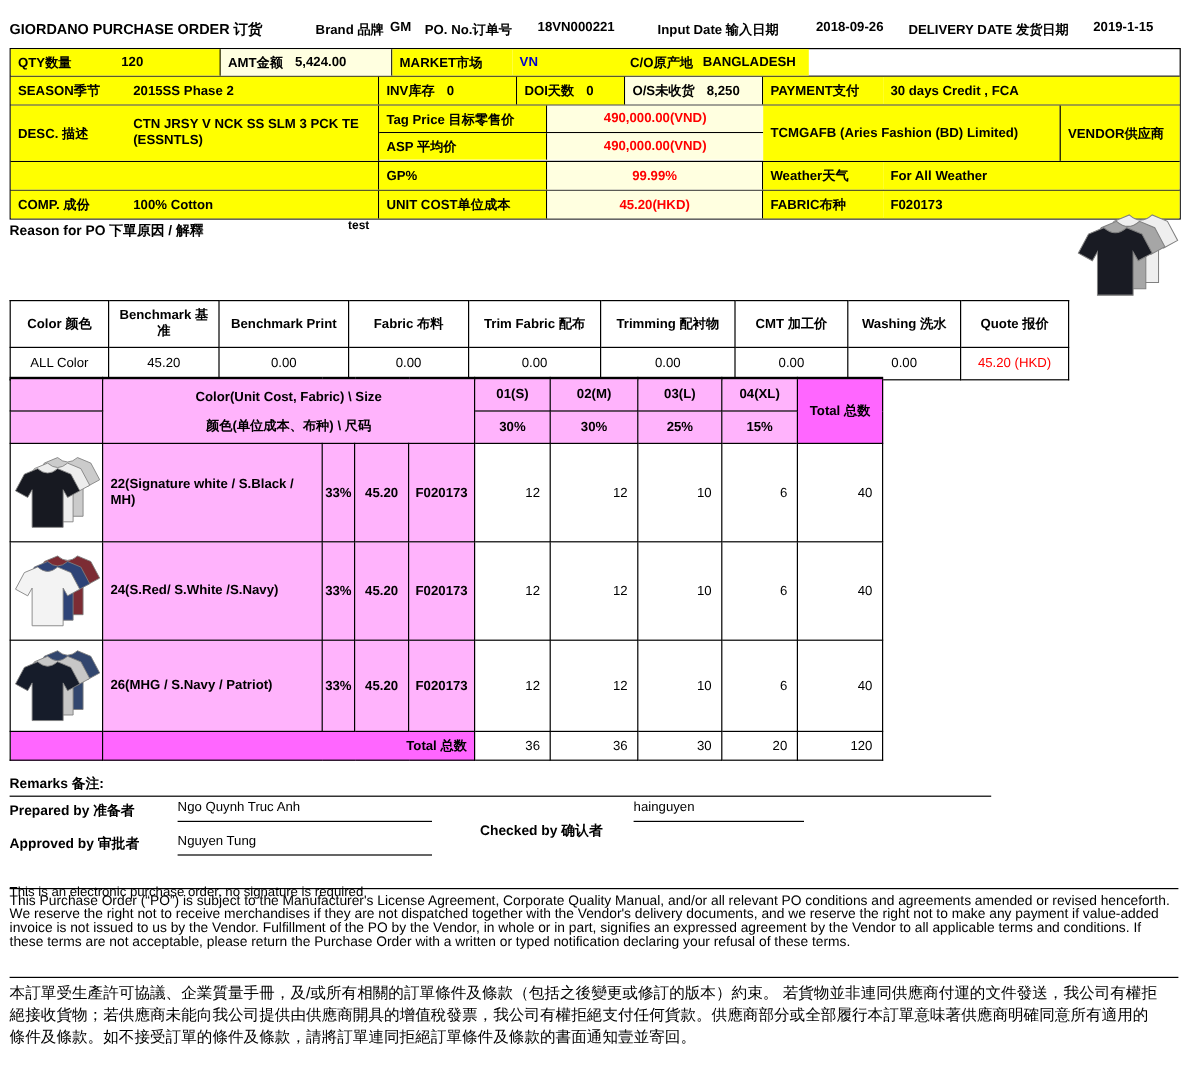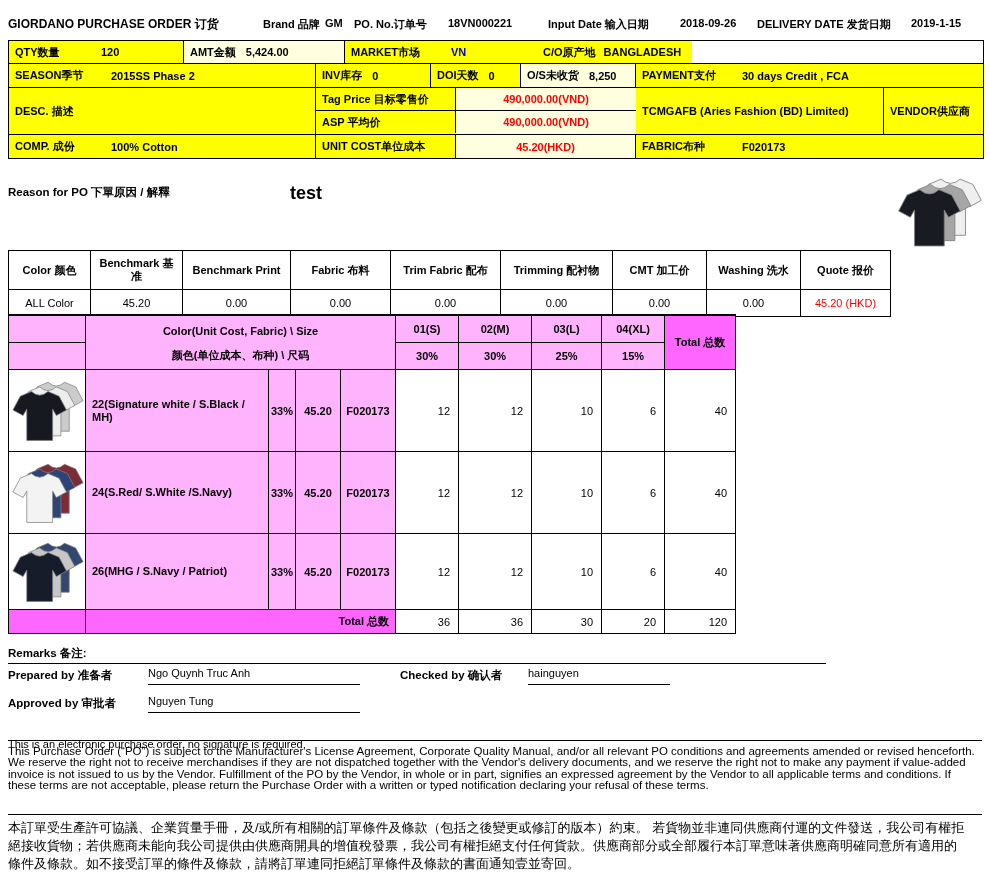--- a/index.html
+++ b/index.html
@@ -25,21 +25,21 @@
   .redv{color:#ff0000;justify-content:center;padding-left:0;}
   .vn{display:inline-block;width:92px;color:#0000cc;}
   .midstack{display:flex;flex-direction:column;box-sizing:border-box;}
   .mrow{display:flex;box-sizing:border-box;}
   .mrow.div{border-bottom:1px solid #000;}
   .desc-val{white-space:normal;line-height:13px;width:200px;}
 
   
   .reason{position:absolute;left:8px;top:183px;width:700px;height:20px;}
   .reason .rl{position:absolute;left:0;top:2px;font-size:11.5px;font-weight:bold;white-space:nowrap;}
-  .reason .rv{position:absolute;left:282px;top:0;font-size:18px;font-weight:bold;}
+  .reason .rv{position:absolute;left:282px;top:0;font-size:10px;font-weight:bold;}
 
   
   .hero{position:absolute;left:892px;top:177px;width:96px;height:70px;}
   .tee{stroke:#808080;stroke-width:0.8;}
 
   
   .t1{position:absolute;left:8px;top:250px;border-collapse:collapse;table-layout:fixed;width:882px;}
   .t1 td{border:1px solid #000;text-align:center;vertical-align:middle;background:#fff;}
   .t1 .h td{font-weight:bold;font-size:11px;height:36px;line-height:13px;padding:1px 5px;}
   .t1 .d td{font-size:11px;height:24px;margin-left:24px;}
@@ -95,21 +95,21 @@
     <span style="left:903px">2019-1-15</span>
   </div>
 
   <div class="grid">
 
     <div class="g-row" style="height:22px">
       <div class="cell y" style="width:175px">
         <span class="lab" style="width:86px">QTY数量</span>
         <span>120</span>
       </div>
-      <div class="cell p" style="width:161px">
+      <div class="cell p" style="width:143px">
         <span class="lab2">AMT金额</span>
         <span>5,424.00</span>
       </div>
       <div class="cell y nb" style="width:100px">
         <span>MARKET市场</span>
       </div>
       <div class="cell y last" style="width:247px">
         <span class="vn">VN</span>
         <span>C/O原产地</span>
         <span style="margin-left:8px">BANGLADESH</span>
@@ -137,20 +137,21 @@
         <span>PAYMENT支付</span>
       </div>
       <div class="cell y last" style="width:247px">
         <span>30 days Credit , FCA</span>
       </div>
     </div>
 
     <div class="g-row" style="height:46px">
       <div class="cell y" style="width:307px">
         <span class="lab">DESC. 描述</span>
+        <span class="desc-val">CTN JRSY V NCK SS SLM 3 PCK TE (ESSNTLS)</span>
       </div>
       <div class="midstack" style="width:320px">
         <div class="mrow div" style="height:23px">
           <div class="cell y" style="width:140px;height:22px">
             <span>Tag Price 目标零售价</span>
           </div>
           <div class="cell p redv last" style="width:180px;height:22px">
             <span>490,000.00(VND)</span>
           </div>
         </div>
@@ -164,20 +165,35 @@
         </div>
       </div>
       <div class="cell y last" style="width:247px">
         <span>TCMGAFB (Aries Fashion (BD) Limited)</span>
       </div>
       <div class="cell y nb" style="width:100px;border-left:1px solid #000">
         <span>VENDOR供应商</span>
       </div>
     </div>
 
+    <div class="g-row" style="height:23px">
+      <div class="cell y" style="width:307px"></div>
+      <div class="cell y" style="width:140px">
+        <span>GP%</span>
+      </div>
+      <div class="cell p redv" style="width:180px">
+        <span>99.99%</span>
+      </div>
+      <div class="cell y nb" style="width:100px">
+        <span>Weather天气</span>
+      </div>
+      <div class="cell y last" style="width:247px">
+        <span>For All Weather</span>
+      </div>
+    </div>
 
     <div class="g-row" style="height:23px">
       <div class="cell y" style="width:307px">
         <span class="lab">COMP. 成份</span>
         <span>100% Cotton</span>
       </div>
       <div class="cell y" style="width:140px">
         <span>UNIT COST单位成本</span>
       </div>
       <div class="cell p redv" style="width:180px">
@@ -344,21 +360,21 @@
       <td class="qty">120</td>
     </tr>
   </tbody>
     </table>
 
   <div class="remarks">
     <div class="rm-title">Remarks 备注:</div>
 
     <span class="sig-lab" style="left:0;top:22px">Prepared by 准备者</span>
     <span class="sig-val" style="left:140px;top:21px;width:212px">Ngo Quynh Truc Anh</span>
-    <span class="sig-lab" style="left:392px;top:22px">Checked by 确认者</span>
+    <span class="sig-lab" style="left:392px;top:39px">Checked by 确认者</span>
     <span class="sig-val" style="left:520px;top:21px;width:142px">hainguyen</span>
 
     <span class="sig-lab" style="left:0;top:50px">Approved by 审批者</span>
     <span class="sig-val" style="left:140px;top:49px;width:212px">Nguyen Tung</span>
 
     <div class="note">This is an electronic purchase order, no signature is required</div>
     <div class="hr1"></div>
     <div class="terms-en">This Purchase Order (“PO”) is subject to the Manufacturer's License Agreement, Corporate Quality Manual, and/or all relevant PO conditions and agreements amended or revised henceforth. We reserve the right not to receive merchandises if they are not dispatched together with the Vendor's delivery documents, and we reserve the right not to make any payment if value-added invoice is not issued to us by the Vendor. Fulfillment of the PO by the Vendor, in whole or in part, signifies an expressed agreement by the Vendor to all applicable terms and conditions. If these terms are not acceptable, please return the Purchase Order with a written or typed notification declaring your refusal of these terms.</div>
     <div class="hr2"></div>
     <div class="terms-cn">本訂單受生產許可協議、企業質量手冊，及/或所有相關的訂單條件及條款（包括之後變更或修訂的版本）約束。 若貨物並非連同供應商付運的文件發送，我公司有權拒絕接收貨物；若供應商未能向我公司提供由供應商開具的增值稅發票，我公司有權拒絕支付任何貨款。供應商部分或全部履行本訂單意味著供應商明確同意所有適用的條件及條款。如不接受訂單的條件及條款，請將訂單連同拒絕訂單條件及條款的書面通知壹並寄回。</div>

